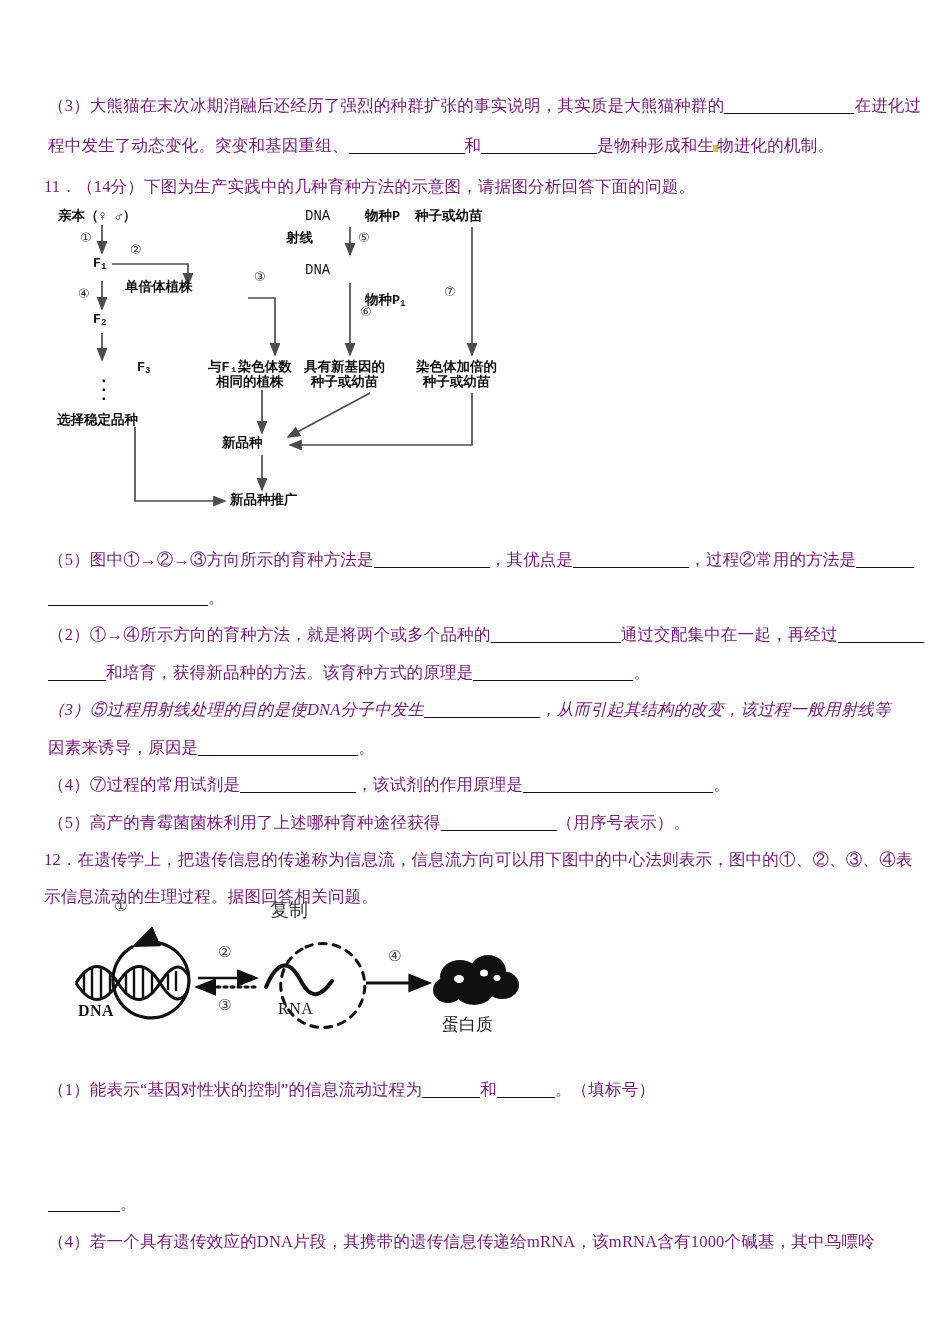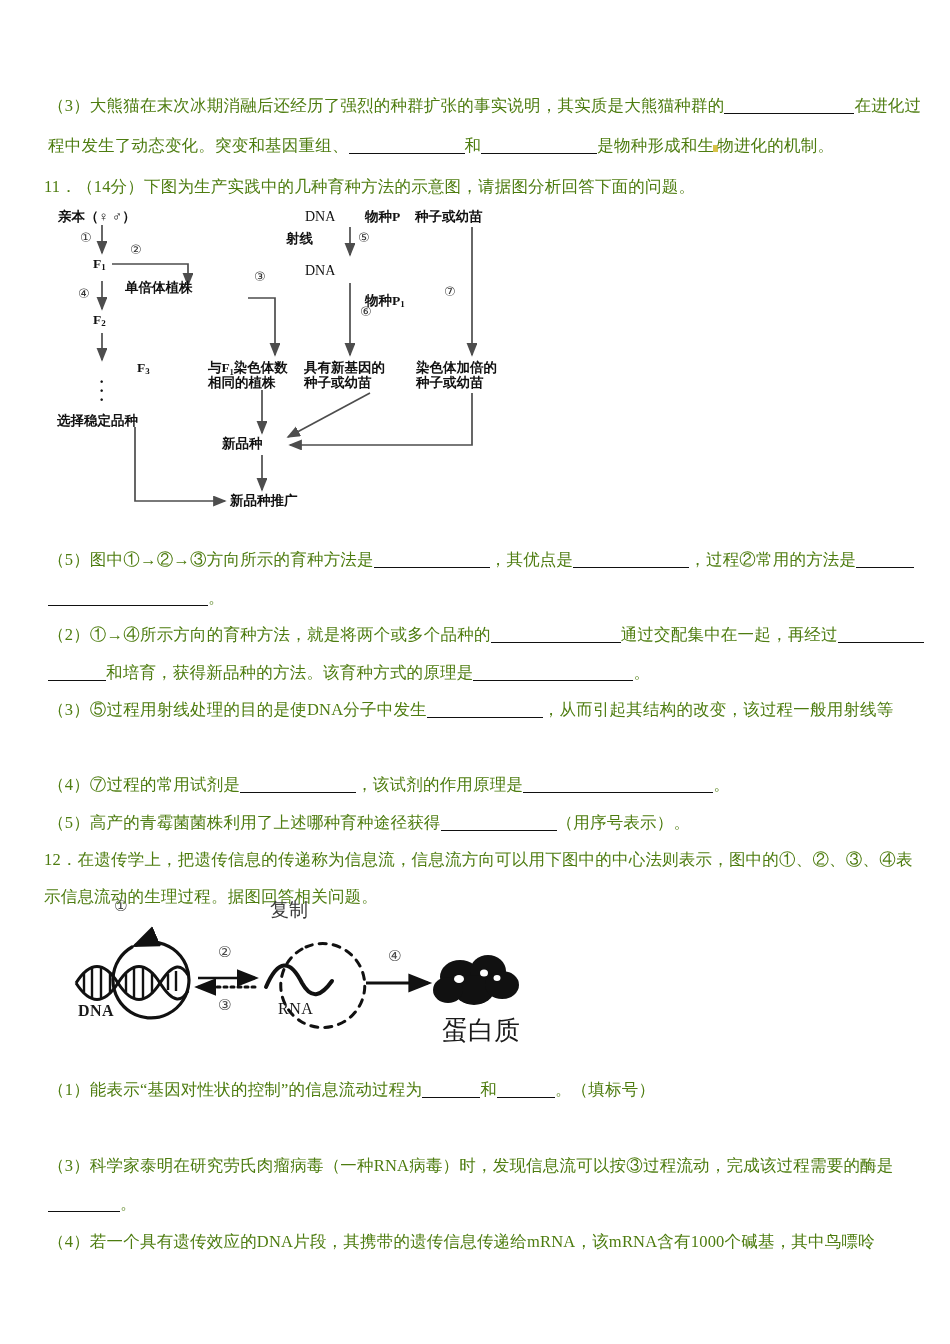--- a/index.html
+++ b/index.html
@@ -20,21 +20,21 @@
     left: 0; top: 0;
     width: 950px;
     height: 1344px;
   }
   
   .para {
     position: absolute;
     font-size: 16.5px;
     line-height: 40px;
     letter-spacing: 0.2px;
-    color: #4d7c0f;
+    color: #701a75;
     white-space: nowrap;
   }
   .blank {
     display: inline-block;
     border-bottom: 1.6px solid #111;
     vertical-align: -3px;
   }
   .u-10 { width: 72px; }
   .u-12 { width: 86px; }
   .u-16 { width: 116px; }
@@ -55,26 +55,27 @@
   #breeding-diagram {
     position: absolute;
     left: 40px;
     top: 205px;
     width: 560px;
     height: 325px;
   }
   #breeding-diagram svg { position:absolute; left:0; top:0; }
   .dlabel {
     position: absolute;
-    font-family: Liberation Serif, serif;
+    font-family: Liberation Mono, monospace;
     font-weight: bold;
     font-size: 13.5px;
     color: #111;
     line-height: 15px;
     white-space: nowrap;
+    text-align: center;
   }
   .dlabel.thin { font-weight: bold; }
   .circnum {
     position: absolute;
     font-size: 13px;
     color: #333;
     font-family: "DejaVu Sans", sans-serif;
     line-height: 13px;
   }
   .sub { font-size: 9px; vertical-align: -2px; }
@@ -192,22 +193,25 @@
     <span class="blank u-22"></span><span>。</span>
   </div>
 
   <div class="para" style="left:48px; top:615px;">
     <span>（2）①→④所示方向的育种方法，就是将两个或多个品种的</span><span class="blank u-18"></span><span>通过交配集中在一起，再经过</span><span class="blank u-12"></span>
   </div>
   <div class="para" style="left:48px; top:653px;">
     <span class="blank u-8"></span><span>和培育，获得新品种的方法。该育种方式的原理是</span><span class="blank u-22"></span><span>。</span>
   </div>
 
-  <div class="para" style="left:48px; top:690px;">
+  <div class="para" style="left:48px; top:690px;font-style:italic;">
     <span>（3）⑤过程用射线处理的目的是使DNA分子中发生</span><span class="blank u-16"></span><span>，从而引起其结构的改变，该过程一般用射线等</span>
+  </div>
+  <div class="para" style="left:48px; top:728px;">
+    <span>因素来诱导，原因是</span><span class="blank u-22"></span><span>。</span>
   </div>
 
   <div class="para" style="left:48px; top:765px;">
     <span>（4）⑦过程的常用试剂是</span><span class="blank u-16"></span><span>，该试剂的作用原理是</span><span class="blank u-26"></span><span>。</span>
   </div>
 
   <div class="para" style="left:48px; top:803px;">
     <span>（5）高产的青霉菌菌株利用了上述哪种育种途径获得</span><span class="blank u-16"></span><span>（用序号表示）。</span>
   </div>
 
@@ -283,31 +287,28 @@
       </g>
     </svg>
 
     <div class="gnum" style="left:44px; top:2px;">①</div>
     <div class="glabel en" style="left:8px; top:107px; font-weight:600;">DNA</div>
     <div class="gnum" style="left:148px; top:48px;">②</div>
     <div class="gnum" style="left:148px; top:101px;">③</div>
     <div class="glabel cn" style="left:200px; top:2px;">复制</div>
     <div class="glabel en" style="left:208px; top:105px;">RNA</div>
     <div class="gnum" style="left:318px; top:52px;">④</div>
-    <div class="glabel cn" style="left:372px; top:118px; font-size:26px; color:#1a1a1a;">蛋白质</div>
+    <div class="glabel cn" style="left:372px; top:118px; font-size:17px; color:#1a1a1a;">蛋白质</div>
   </div>
 
   <div class="para" style="left:48px; top:1070px;">
     <span>（1）能表示“基因对性状的控制”的信息流动过程为</span><span class="blank u-8"></span><span>和</span><span class="blank u-8"></span><span>。（填标号）</span>
   </div>
 
 
-  <div class="para" style="left:48px; top:1146px;">
-    <span>（3）科学家泰明在研究劳氏肉瘤病毒（一种RNA病毒）时，发现信息流可以按③过程流动，完成该过程需要的酶是</span>
-  </div>
   <div class="para" style="left:48px; top:1184px;">
     <span class="blank u-10"></span><span>。</span>
   </div>
 
   <div class="para" style="left:48px; top:1222px;">
     <span>（4）若一个具有遗传效应的DNA片段，其携带的遗传信息传递给mRNA，该mRNA含有1000个碱基，其中鸟嘌呤</span>
   </div>
 
 </div>
 

